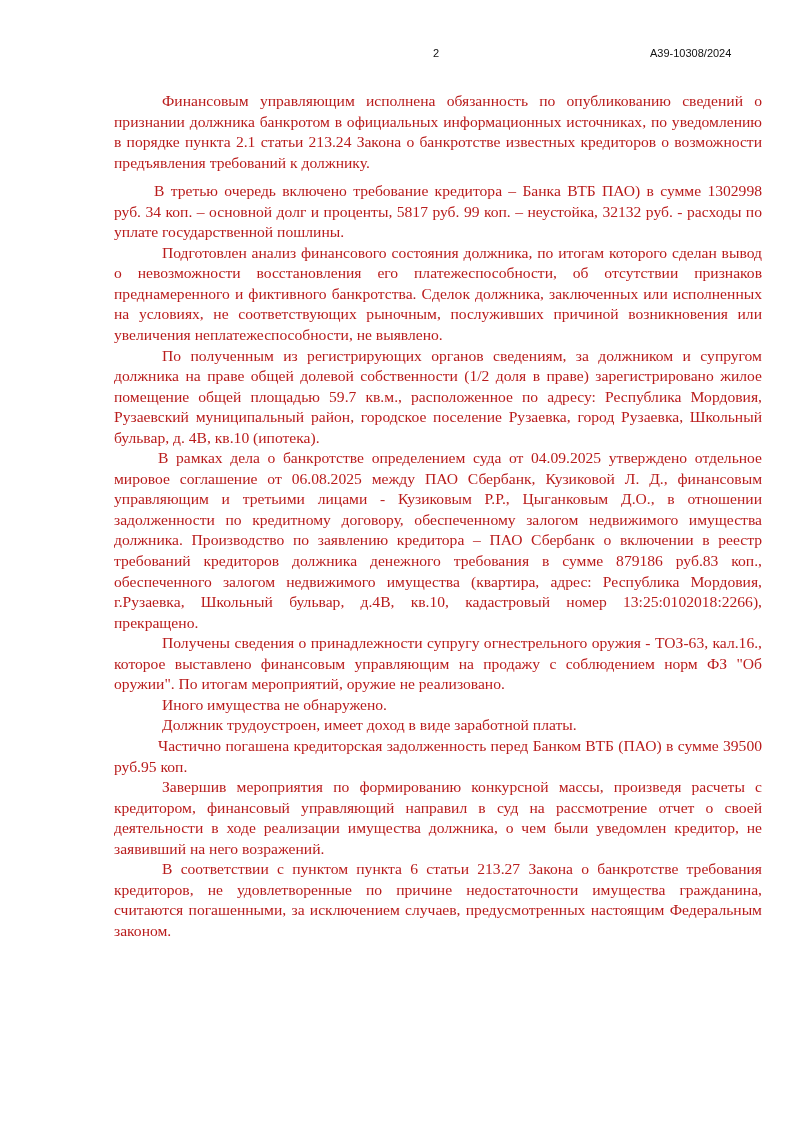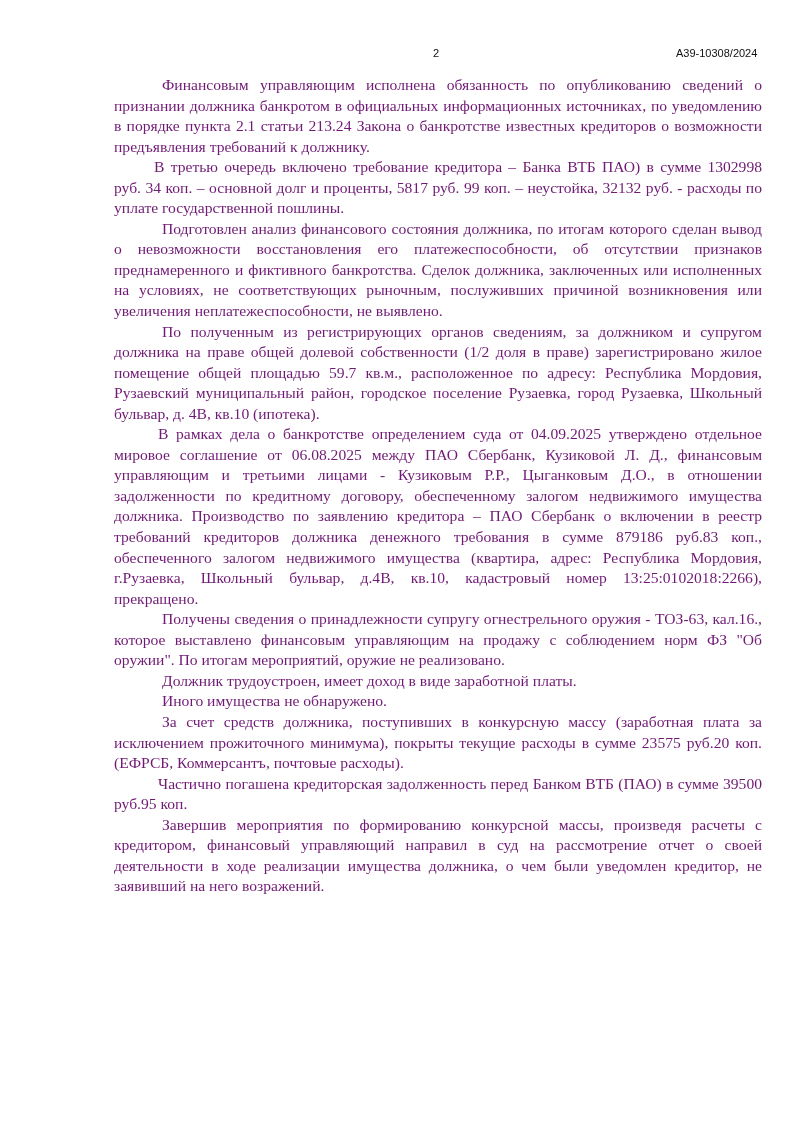--- a/index.html
+++ b/index.html
@@ -1,37 +1,37 @@
 <!DOCTYPE html>
 <html><head>
   <meta charset="utf-8">
   <style>
     html, body { margin: 0; padding: 0; background: #ffffff; }
     body { width: 800px; height: 1131px; position: relative; overflow: hidden; }
     .page { position: absolute; left: 0; top: 0; width: 800px; height: 1131px; background: #fff; }
     .hdr-num { position: absolute; top: 47px; left: 433px; font-family: "Liberation Sans", sans-serif; font-size: 11px; color: #111; }
-    .hdr-case { position: absolute; top: 47px; left: 676px; font-family: "Liberation Sans", sans-serif; font-size: 11px; color: #111; }
-    .body { position: absolute; top: 75px; left: 114px; width: 648px; font-family: "Liberation Serif", serif; font-size: 15.6px; line-height: 20.55px; color: #701a75; }
+    .hdr-case { position: absolute; top: 47px; left: 650px; font-family: "Liberation Sans", sans-serif; font-size: 11px; color: #111; }
+    .body { position: absolute; top: 91px; left: 114px; width: 648px; font-family: "Liberation Serif", serif; font-size: 15.6px; line-height: 20.55px; color: #b91c1c; }
     .p { margin: 0; text-align: justify; text-align-last: left; text-indent: 48px; }
     .p.i44 { text-indent: 44px; }
-    .p.i40 { text-indent: 40px; }
+    .p.i40 { text-indent: 40px; margin-top: 8px; }
   </style>
 </head>
 <body>
 
 <div class="page">
   <div class="hdr-num">2</div>
   <div class="hdr-case">А39-10308/2024</div>
 
   <div class="body">
     <p class="p">Финансовым управляющим исполнена обязанность по опубликованию сведений о признании должника банкротом в официальных информационных источниках, по уведомлению в порядке пункта 2.1 статьи 213.24 Закона о банкротстве известных кредиторов о возможности предъявления требований к должнику.</p>
     <p class="p i40">В третью очередь включено требование кредитора – Банка ВТБ ПАО) в сумме 1302998 руб. 34 коп. – основной долг и проценты, 5817 руб. 99 коп. – неустойка, 32132 руб. - расходы по уплате государственной пошлины.</p>
     <p class="p">Подготовлен анализ финансового состояния должника, по итогам которого сделан вывод о невозможности восстановления его платежеспособности, об отсутствии признаков преднамеренного и фиктивного банкротства. Сделок должника, заключенных или исполненных на условиях, не соответствующих рыночным, послуживших причиной возникновения или увеличения неплатежеспособности, не выявлено.</p>
     <p class="p">По полученным из регистрирующих органов сведениям, за должником и супругом должника на праве общей долевой собственности (1/2 доля в праве) зарегистрировано жилое помещение общей площадью 59.7 кв.м., расположенное по адресу: Республика Мордовия, Рузаевский муниципальный район, городское поселение Рузаевка, город Рузаевка, Школьный бульвар, д. 4В, кв.10 (ипотека).</p>
     <p class="p i44">В рамках дела о банкротстве определением суда от 04.09.2025 утверждено отдельное мировое соглашение от 06.08.2025 между ПАО Сбербанк, Кузиковой Л. Д., финансовым управляющим и третьими лицами - Кузиковым Р.Р., Цыганковым Д.О., в отношении задолженности по кредитному договору, обеспеченному залогом недвижимого имущества должника. Производство по заявлению кредитора – ПАО Сбербанк о включении в реестр требований кредиторов должника денежного требования в сумме 879186 руб.83 коп., обеспеченного залогом недвижимого имущества (квартира, адрес: Республика Мордовия, г.Рузаевка, Школьный бульвар, д.4В, кв.10, кадастровый номер 13:25:0102018:2266), прекращено.</p>
     <p class="p">Получены сведения о принадлежности супругу огнестрельного оружия - ТОЗ-63, кал.16., которое выставлено финансовым управляющим на продажу с соблюдением норм ФЗ "Об оружии". По итогам мероприятий, оружие не реализовано.</p>
+    <p class="p">Иного имущества не обнаружено.</p>
     <p class="p">Должник трудоустроен, имеет доход в виде заработной платы.</p>
-    <p class="p">Иного имущества не обнаружено.</p>
-    <p class="p">За счет средств должника, поступивших в конкурсную массу (заработная плата за исключением прожиточного минимума), покрыты текущие расходы в сумме 23575 руб.20 коп. (ЕФРСБ, Коммерсантъ, почтовые расходы).</p>
     <p class="p i44">Частично погашена кредиторская задолженность перед Банком ВТБ (ПАО) в сумме 39500 руб.95 коп.</p>
     <p class="p">Завершив мероприятия по формированию конкурсной массы, произведя расчеты с кредитором, финансовый управляющий направил в суд на рассмотрение отчет о своей деятельности в ходе реализации имущества должника, о чем были уведомлен кредитор, не заявивший на него возражений.</p>
+    <p class="p">В соответствии с пунктом пункта 6 статьи 213.27 Закона о банкротстве требования кредиторов, не удовлетворенные по причине недостаточности имущества гражданина, считаются погашенными, за исключением случаев, предусмотренных настоящим Федеральным законом.</p>
   </div>
 </div>
 
 </body></html>

